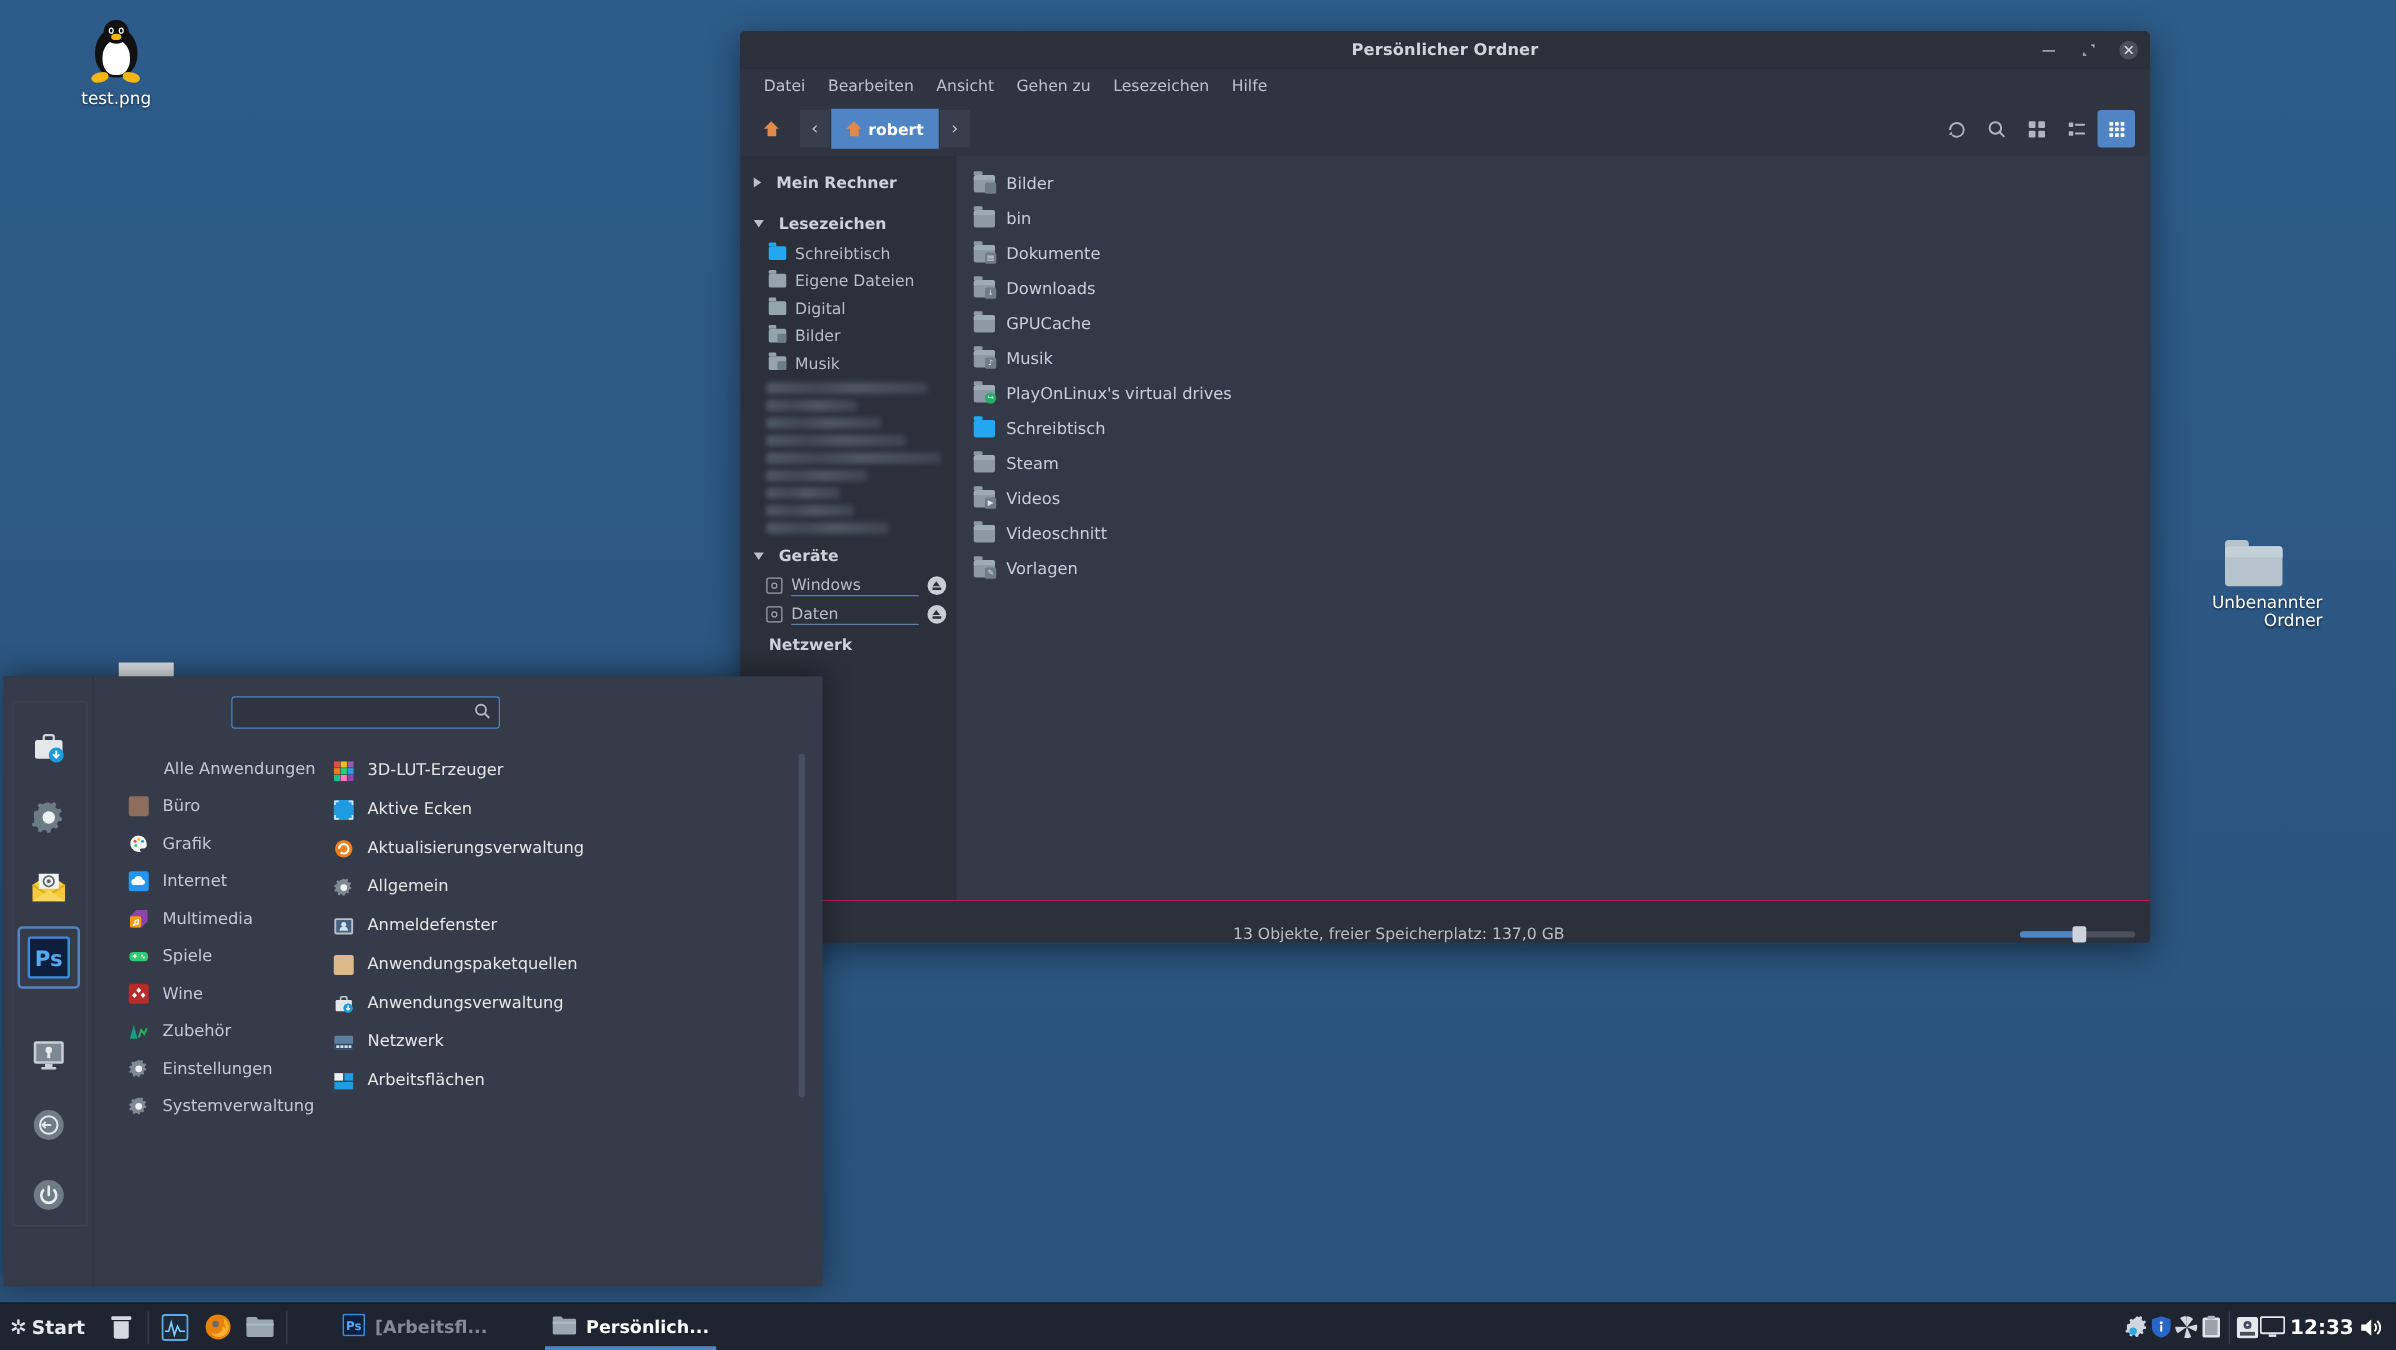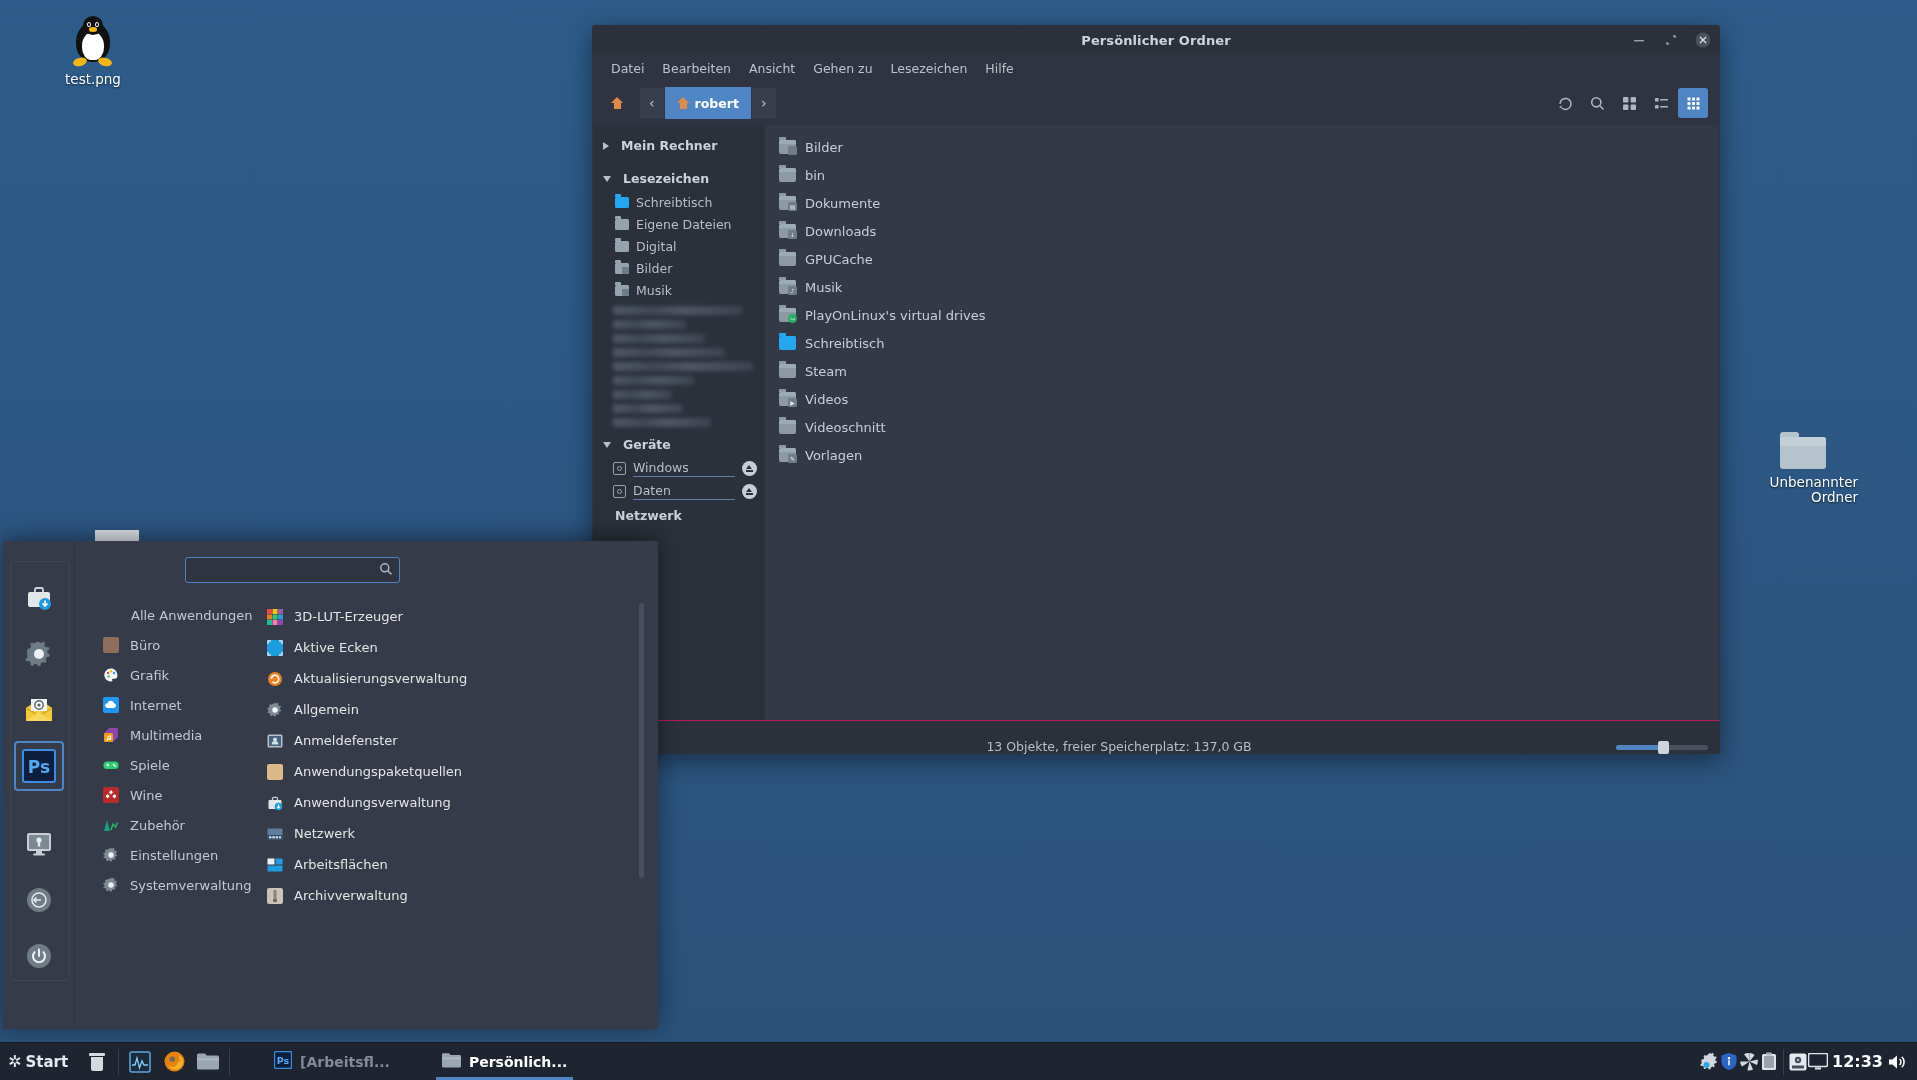--- a/index.html
+++ b/index.html
@@ -813,29 +813,20 @@
           <span class="ico16">
             <svg width="16" height="16" viewBox="0 0 16 16">
                 <rect x="0.5" y="1.5" width="7" height="6" fill="#eef2f5"></rect>
                 <rect x="8.5" y="1.5" width="7" height="6" fill="#1f9bdf"></rect>
                 <rect x="0.5" y="8.5" width="15" height="6" fill="#1f9bdf"></rect>
               </svg>
           </span>
           <span>Arbeitsflächen</span>
         </div>
 
-        <div class="app-item">
-          <span class="ico16" style="background:#cbc2ba;border-radius:2px">
-            <svg width="16" height="16" viewBox="0 0 16 16">
-                <rect x="6.5" y="2" width="3" height="9" fill="#8d8279"></rect>
-                <rect x="6" y="11" width="4" height="3" rx=".8" fill="#6f6862"></rect>
-              </svg>
-          </span>
-          <span>Archivverwaltung</span>
-        </div>
       </div>
     </div>
   </div>
 </div>
 
 <div id="taskbar">
   <div class="start-btn">
     <span class="gear-glyph">✲</span>
     <span>Start</span>
   </div>

